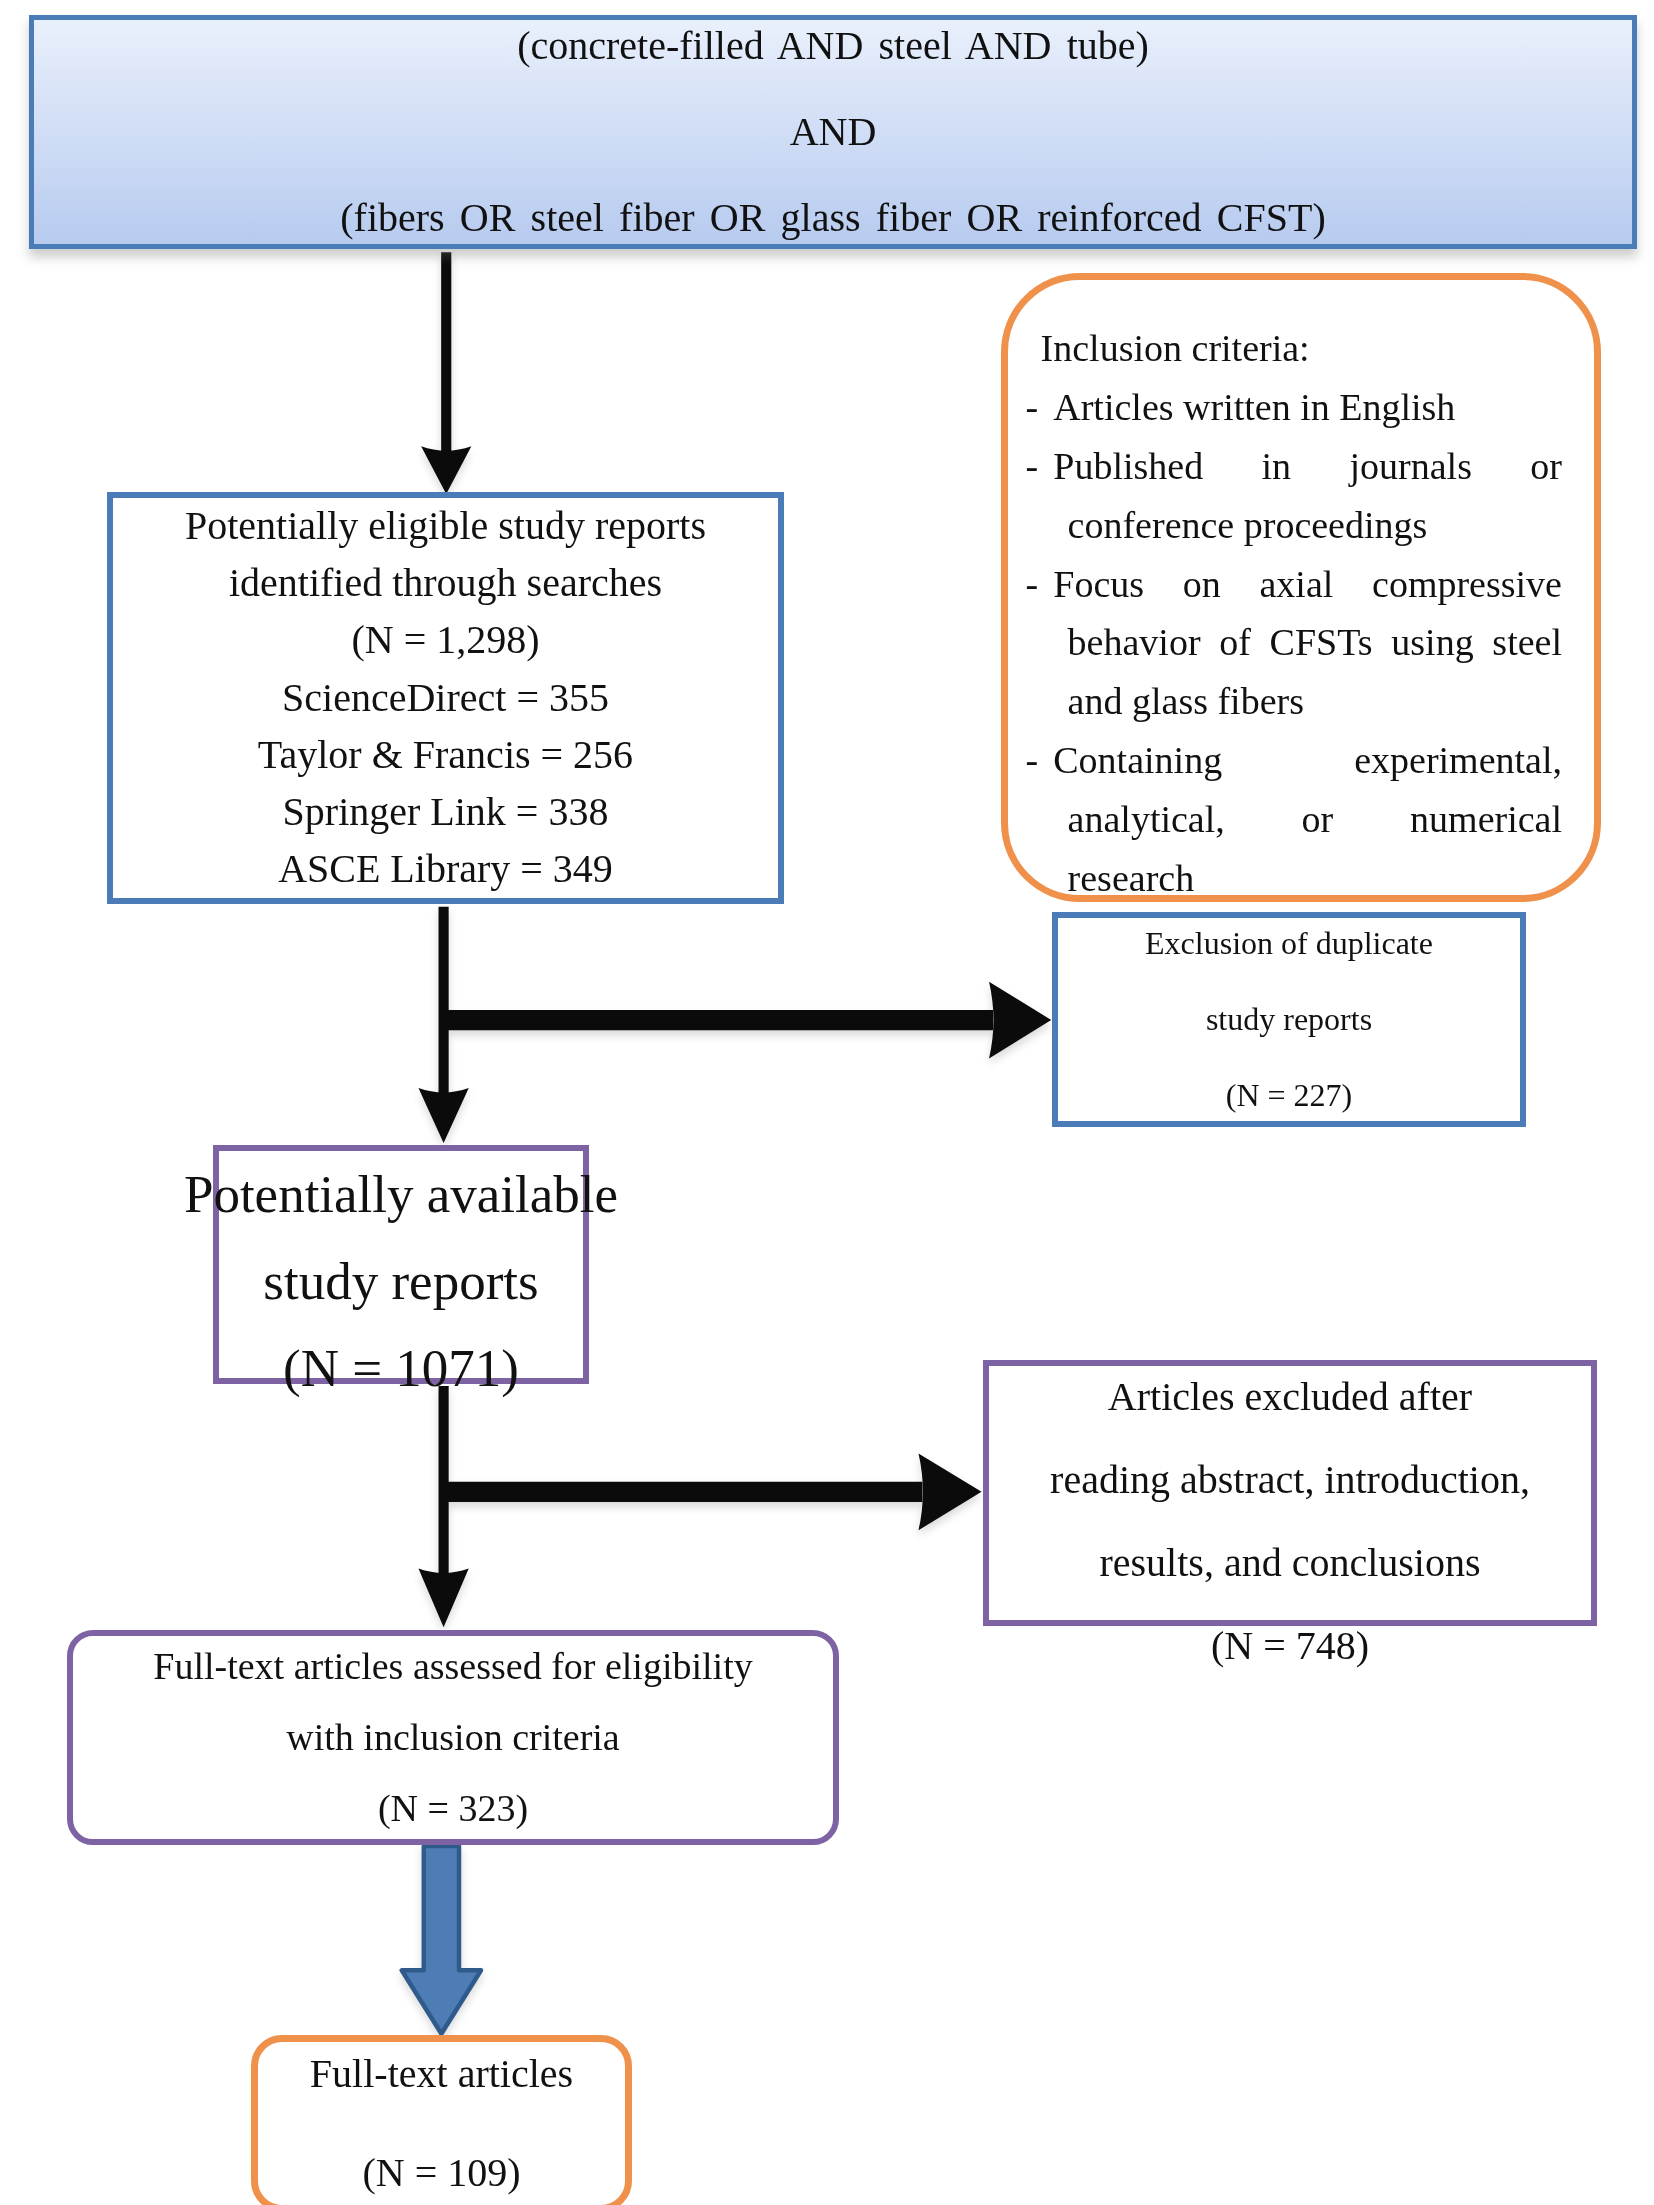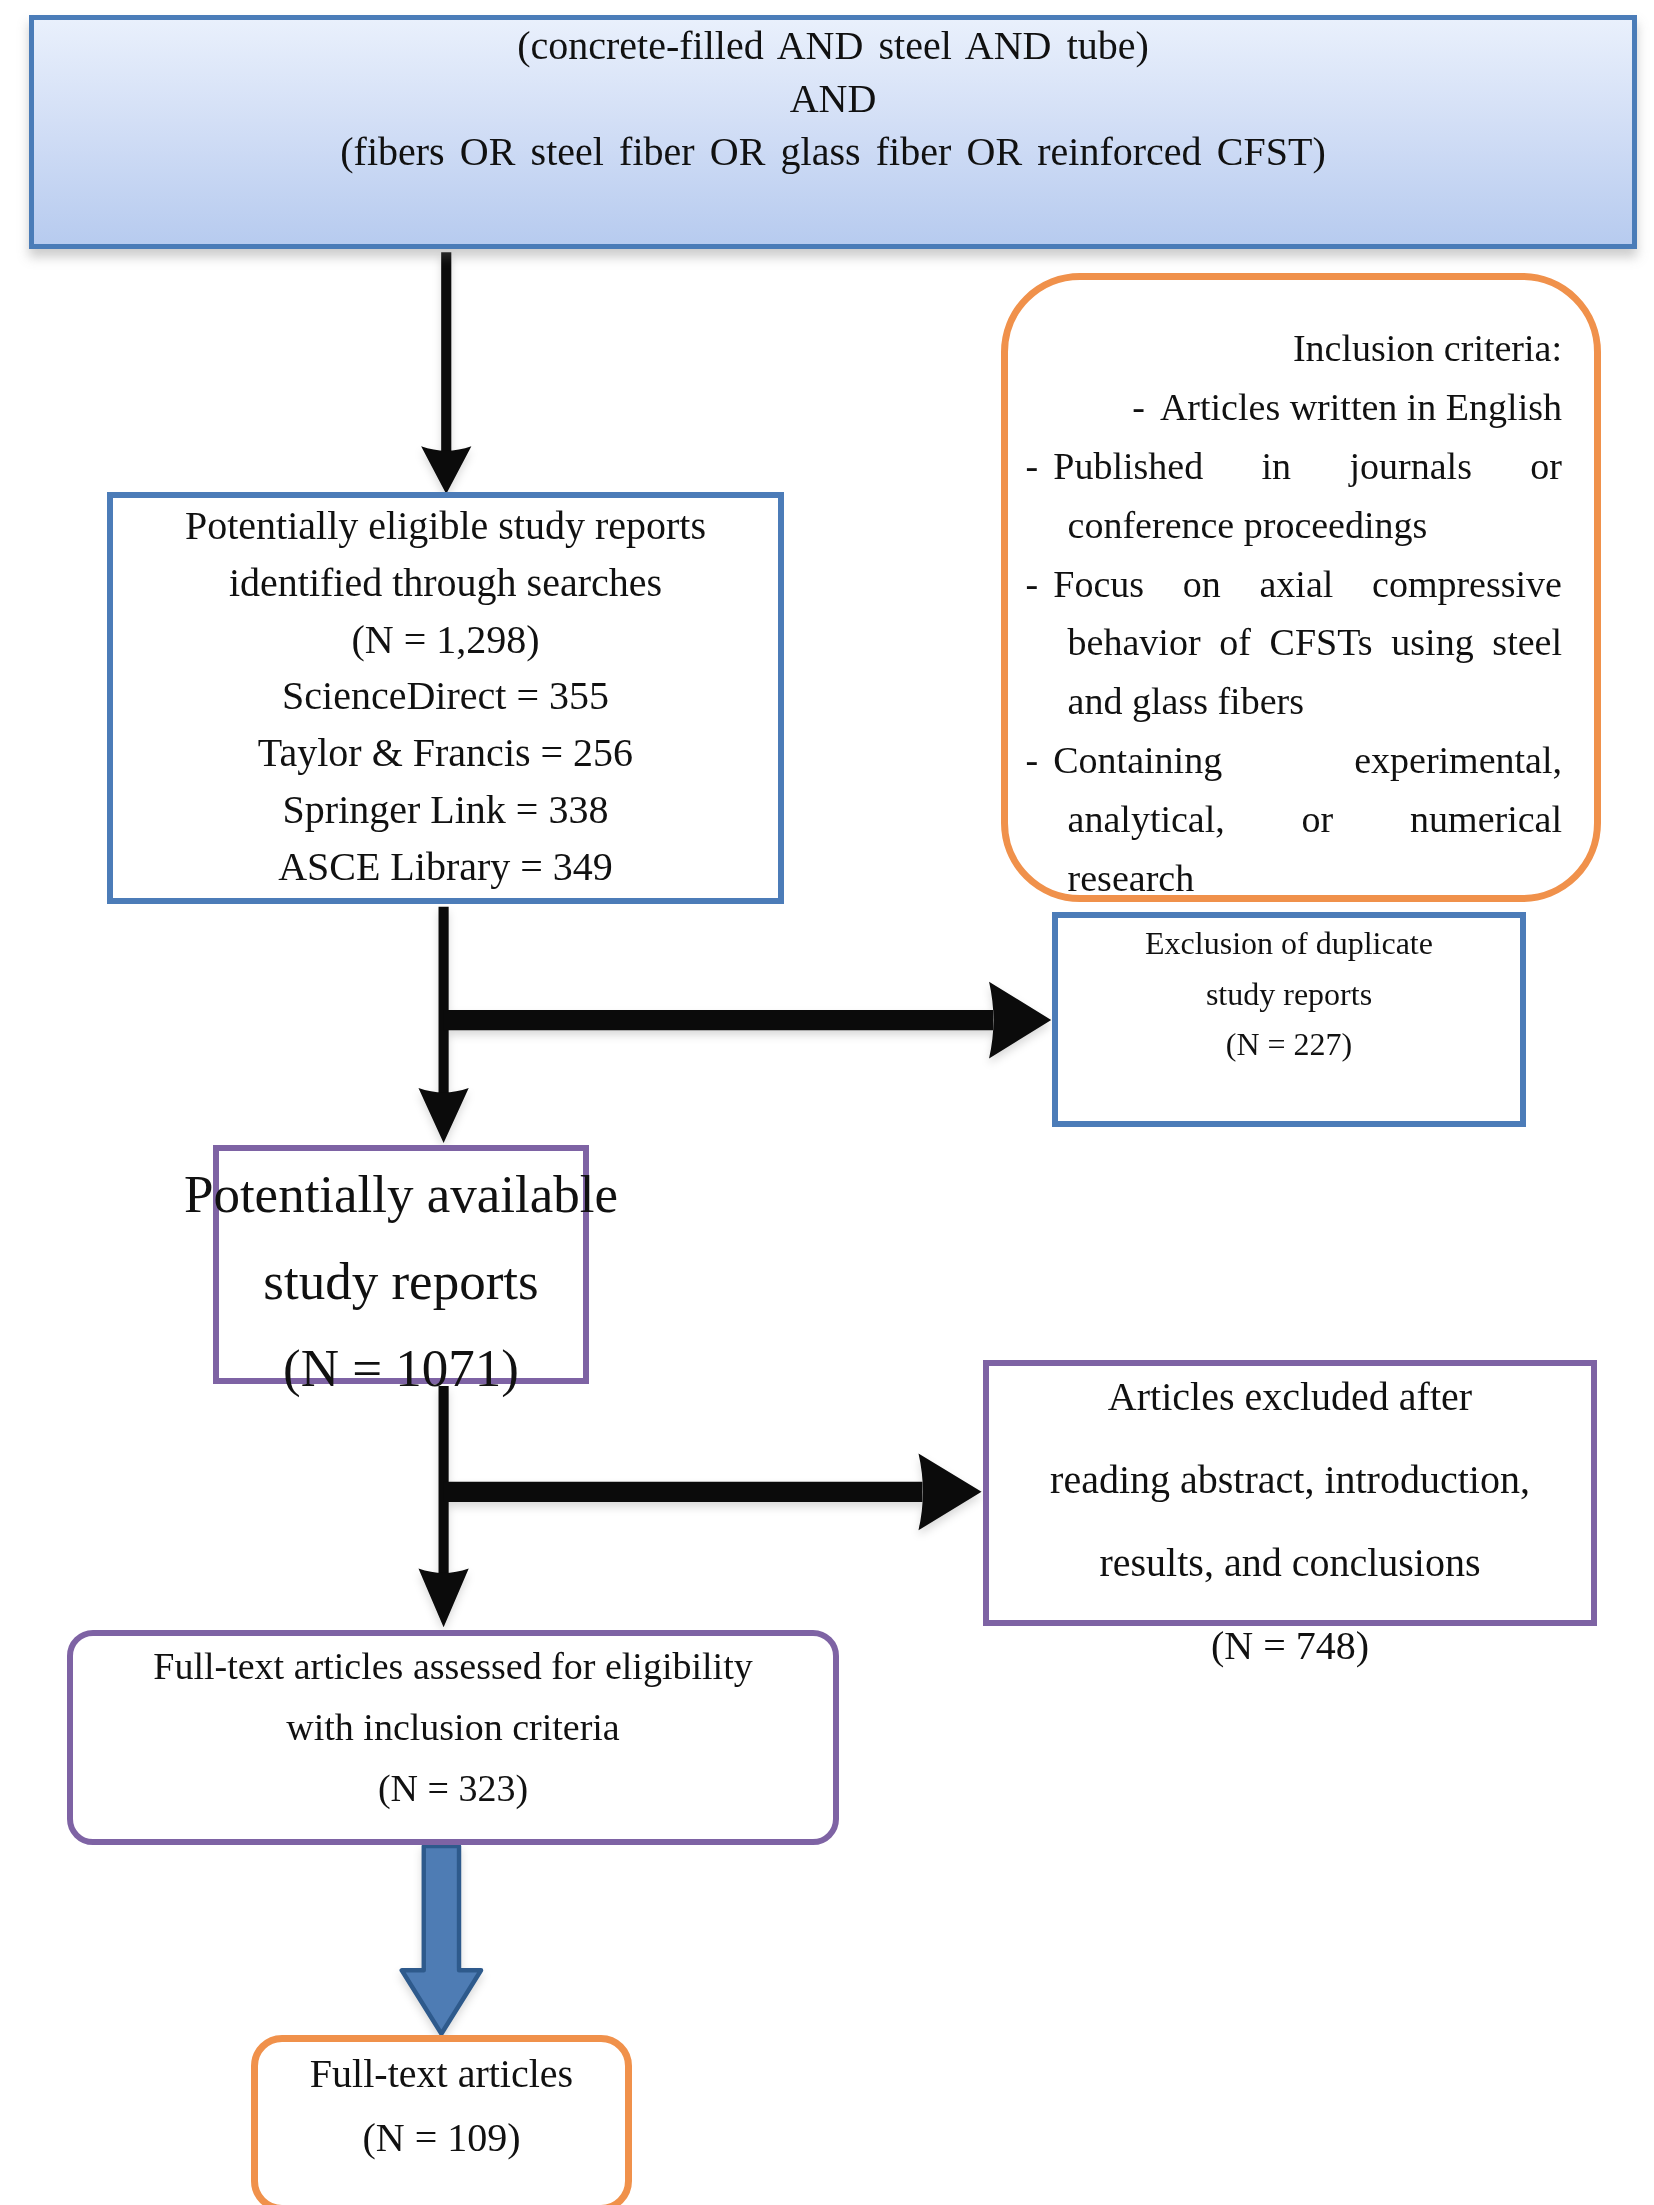--- a/index.html
+++ b/index.html
@@ -2,40 +2,40 @@
 <html style="font-size:7px"><head>
 <meta charset="utf-8">
 <style>
   html,body{margin:0;padding:0;background:#ffffff;}
   #canvas{
     position:relative;width:1654px;height:2220px;background:#ffffff;
     font-family:"Liberation Serif","DejaVu Serif",serif;color:#111111;overflow:hidden;
   }
   .box{
     position:absolute;box-sizing:border-box;background:#ffffff;
-    display:flex;flex-direction:column;justify-content:flex-start;align-items:center;
+    display:flex;flex-direction:column;justify-content:space-between;align-items:center;
     text-align:center;
   }
   .line{white-space:nowrap;}
   .border-blue{border:6.2px solid #4C7CB8;}
   .border-purple{border:6.6px solid #7E63A4;}
   .border-orange{border:7px solid #F0914B;}
 
   #query-box{
     left:29px;top:15.4px;width:1608px;height:234px;
     border:5.3px solid #4A7CB8;
     background:linear-gradient(180deg,#E9F0FC 0%,#D3DFF6 45%,#B7CBEF 100%);
     font-size:40px;line-height:1.32;word-spacing:0.13em;
     box-shadow:0 8px 10.6px rgba(110,110,110,0.35);
   }
   #eligible-box{left:107px;top:492px;width:677px;height:412px;font-size:40px;line-height:1.42;}
   #inclusion-box{
     left:1001px;top:273px;width:600px;height:629px;border-radius:79px;
     font-size:38px;line-height:1.55;
-    justify-content:flex-start;align-items:flex-end;text-align:left;
+    justify-content:flex-start;align-items:flex-start;text-align:left;
     padding:39px 32px 17.6px 17.6px;
   }
   .inc-title{margin-left:15px;white-space:nowrap;}
   .inc-item{padding-left:42px;text-indent:-42px;text-align:justify;}
   .inc-bullet{margin-right:15px;}
   #exclusion-box{left:1052px;top:912px;width:474px;height:215px;font-size:32px;line-height:1.58;}
   #available-box{left:213px;top:1145px;width:376px;height:239px;font-size:53px;line-height:1.64;}
   #excluded-box{left:983px;top:1360px;width:614px;height:266px;font-size:40px;line-height:1.55;gap:21px;}
   #assessed-box{left:67px;top:1630px;width:772px;height:215px;border-radius:26px;font-size:38px;line-height:1.6;}
   #fulltext-box{left:251px;top:2035px;width:381px;height:177px;border-radius:31px;font-size:40px;line-height:1.6;}

